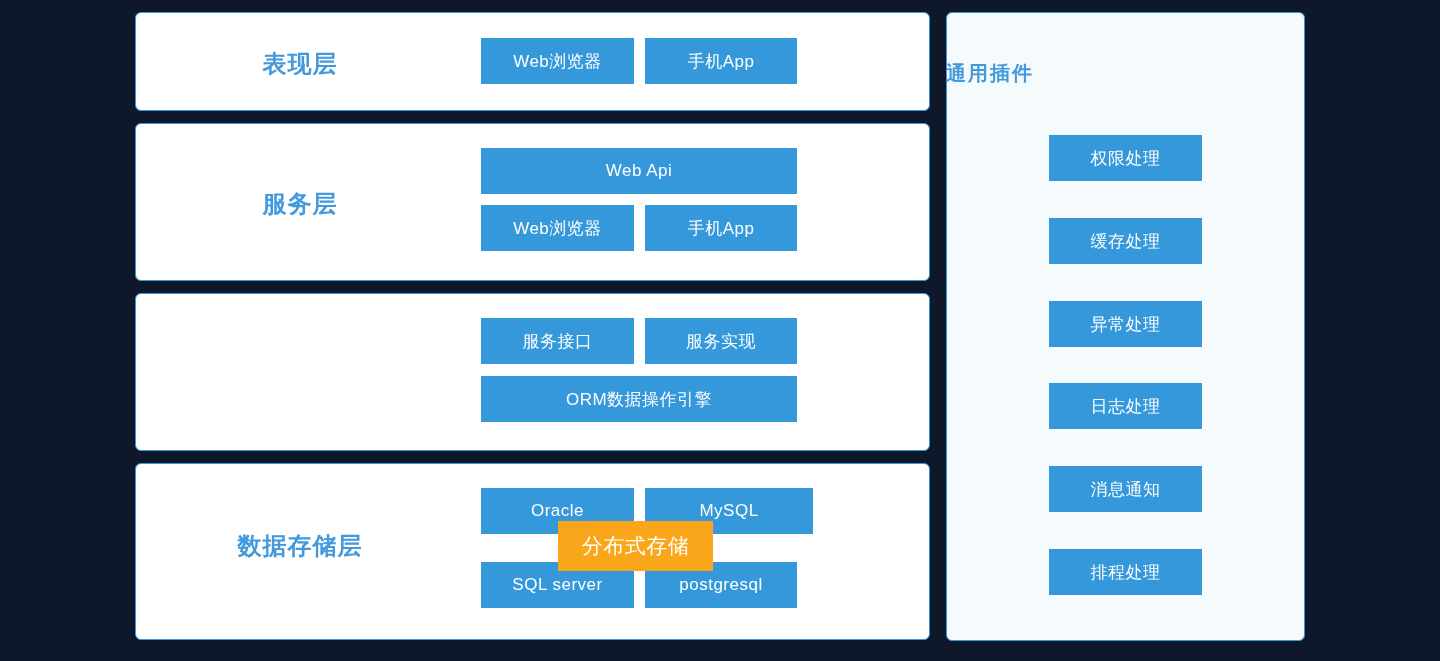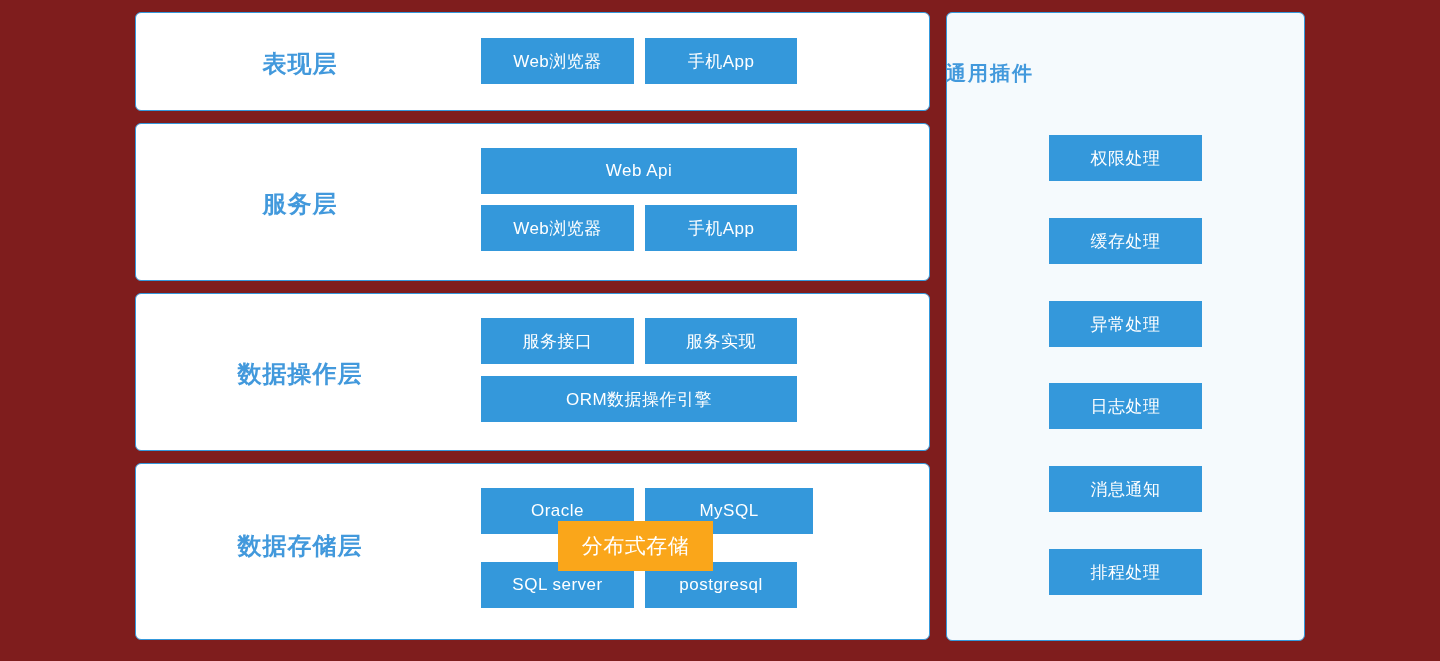--- a/index.html
+++ b/index.html
@@ -1,17 +1,17 @@
 <!DOCTYPE html>
 <html><head>
 <meta charset="utf-8">
 <style>
   html,body{margin:0;padding:0;background:#ffffff;}
   .canvas{
-    position:relative;width:1440px;height:661px;background:#7f1d1d;
+    position:relative;width:1440px;height:661px;background:#0f172a;
     font-family:"Liberation Sans","DejaVu Sans",sans-serif;overflow:hidden;
   }
   .layer-box{
     position:absolute;left:135px;width:795px;background:#ffffff;
     border:1.5px solid #3498db;border-radius:6px;box-sizing:border-box;
   }
   .panel{
     position:absolute;left:946px;top:12px;width:359px;height:629px;
     background:#f5fafd;border:1.5px solid #3498db;border-radius:6px;box-sizing:border-box;
   }
@@ -44,21 +44,20 @@
   <div class="btn btn-sm" style="left:481px;top:38px;">Web浏览器</div>
   <div class="btn btn-sm" style="left:645px;top:38px;width:152px;">手机App</div>
 
   <section class="layer-box" style="top:123px;height:158px;"></section>
   <div class="layer-label" style="top:188px;">服务层</div>
   <div class="btn btn-wide" style="left:481px;top:148px;">Web Api</div>
   <div class="btn btn-sm" style="left:481px;top:205px;">Web浏览器</div>
   <div class="btn btn-sm" style="left:645px;top:205px;width:152px;">手机App</div>
 
   <section class="layer-box" style="top:293px;height:158px;"></section>
-  <div class="layer-label" style="top:358px;">数据操作层</div>
   <div class="btn btn-sm" style="left:645px;top:318px;width:152px;">服务实现</div>
   <div class="btn btn-sm" style="left:481px;top:318px;">服务接口</div>
   <div class="btn btn-wide" style="left:481px;top:376px;">ORM数据操作引擎</div>
 
   <section class="layer-box" style="top:463px;height:177px;"></section>
   <div class="layer-label" style="top:530px;">数据存储层</div>
   <div class="btn btn-sm" style="left:481px;top:488px;">Oracle</div>
   <div class="btn btn-sm" style="left:645px;top:488px;width:168px;">MySQL</div>
   <div class="btn btn-sm" style="left:481px;top:562px;">SQL server</div>
   <div class="btn btn-sm" style="left:645px;top:562px;width:152px;">postgresql</div>

